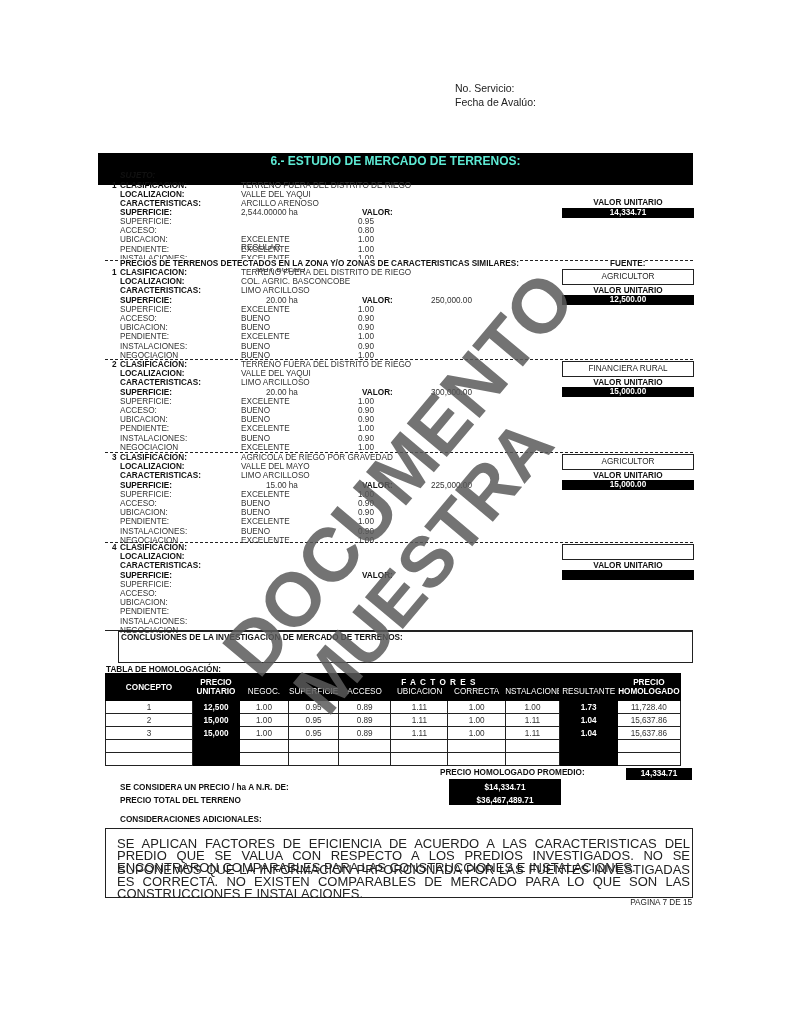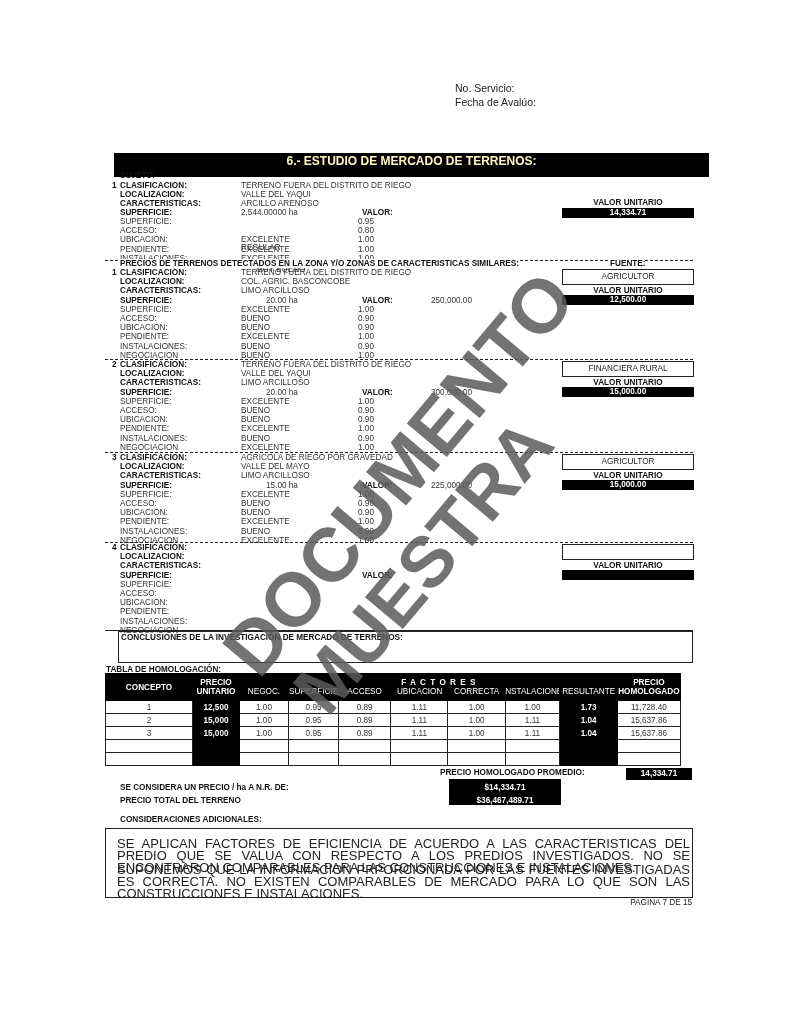--- a/index.html
+++ b/index.html
@@ -1,19 +1,19 @@
 <!DOCTYPE html>
 <html><head>
 <meta charset="utf-8">
 <style>
   html,body{margin:0;padding:0;background:#fff;}
   body{width:792px;height:1024px;position:relative;overflow:hidden;font-family:"Liberation Sans",sans-serif;color:#111;}
   .abs{position:absolute;}
   .hdr-info{left:455px;font-size:10.5px;color:#222;}
-  .title-bar{left:98px;top:153px;width:595px;height:24px;background:#000;color:#fef9c3;font-weight:bold;font-size:12px;text-align:center;line-height:16px;margin-left:16px;}
+  .title-bar{left:98px;top:153px;width:595px;height:32px;background:#000;color:#5eead4;font-weight:bold;font-size:12px;text-align:center;line-height:16px;}
   .lbl{font-size:8.2px;line-height:9.4px;white-space:nowrap;}
   .b{font-weight:bold;}
   .g{color:#333;}
   .dash{left:105px;width:588px;border-top:1px dashed #222;height:0;}
   .fuente-box{left:562px;width:130px;height:14px;border:1px solid #222;font-size:8.2px;text-align:center;line-height:14px;color:#222;}
   .vu-label{left:562px;width:132px;font-size:8.2px;font-weight:bold;text-align:center;}
   .vu-box{left:562px;width:132px;height:10px;background:#000;color:#fff;font-size:8.2px;font-weight:bold;text-align:center;line-height:10px;}
   .concl-box{left:118px;top:631px;width:573px;height:30px;border:1px solid #222;}
   .hom-title{left:106px;top:665px;font-size:8.2px;font-weight:bold;}
   table.hom{position:absolute;left:105px;top:673px;border-collapse:collapse;font-size:8.2px;}

